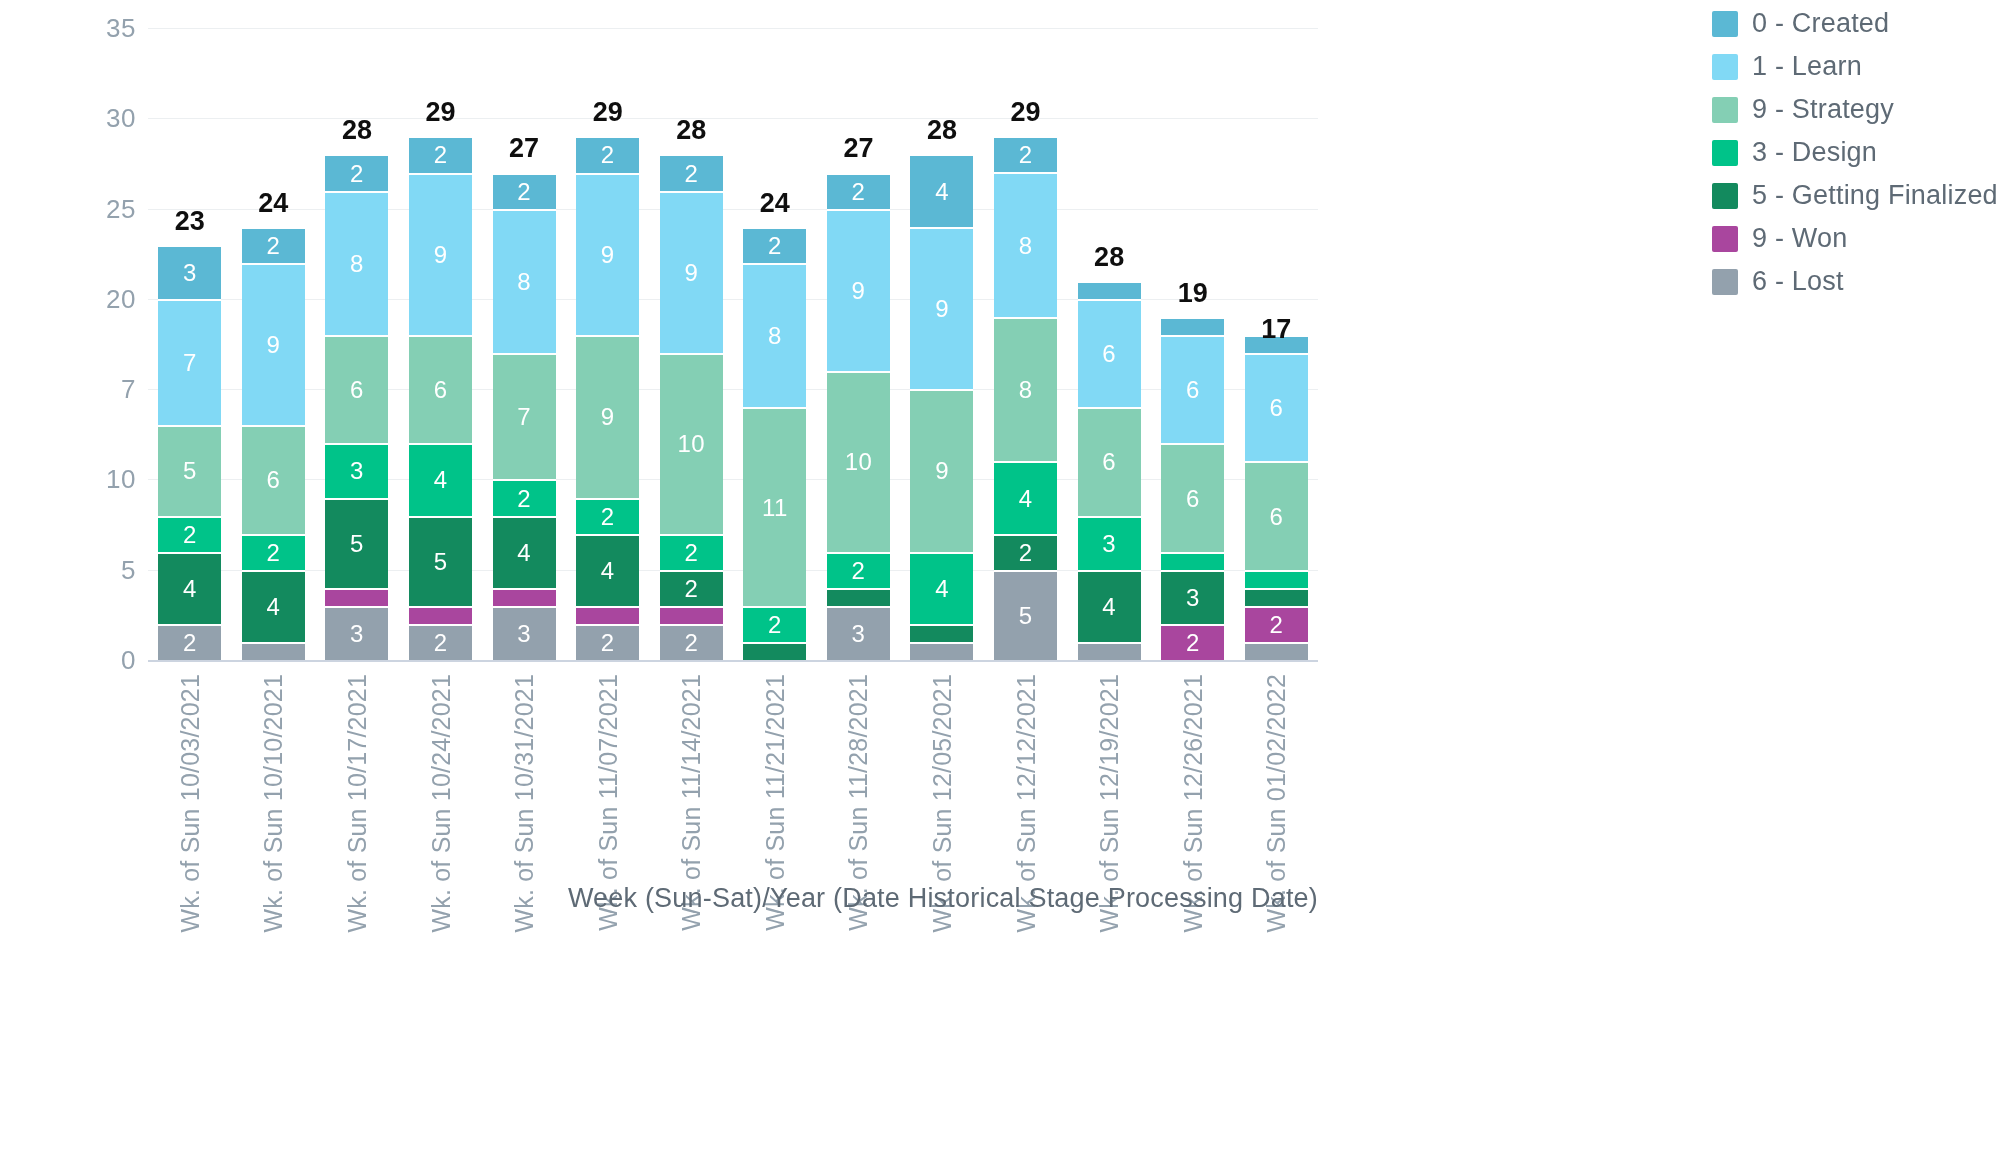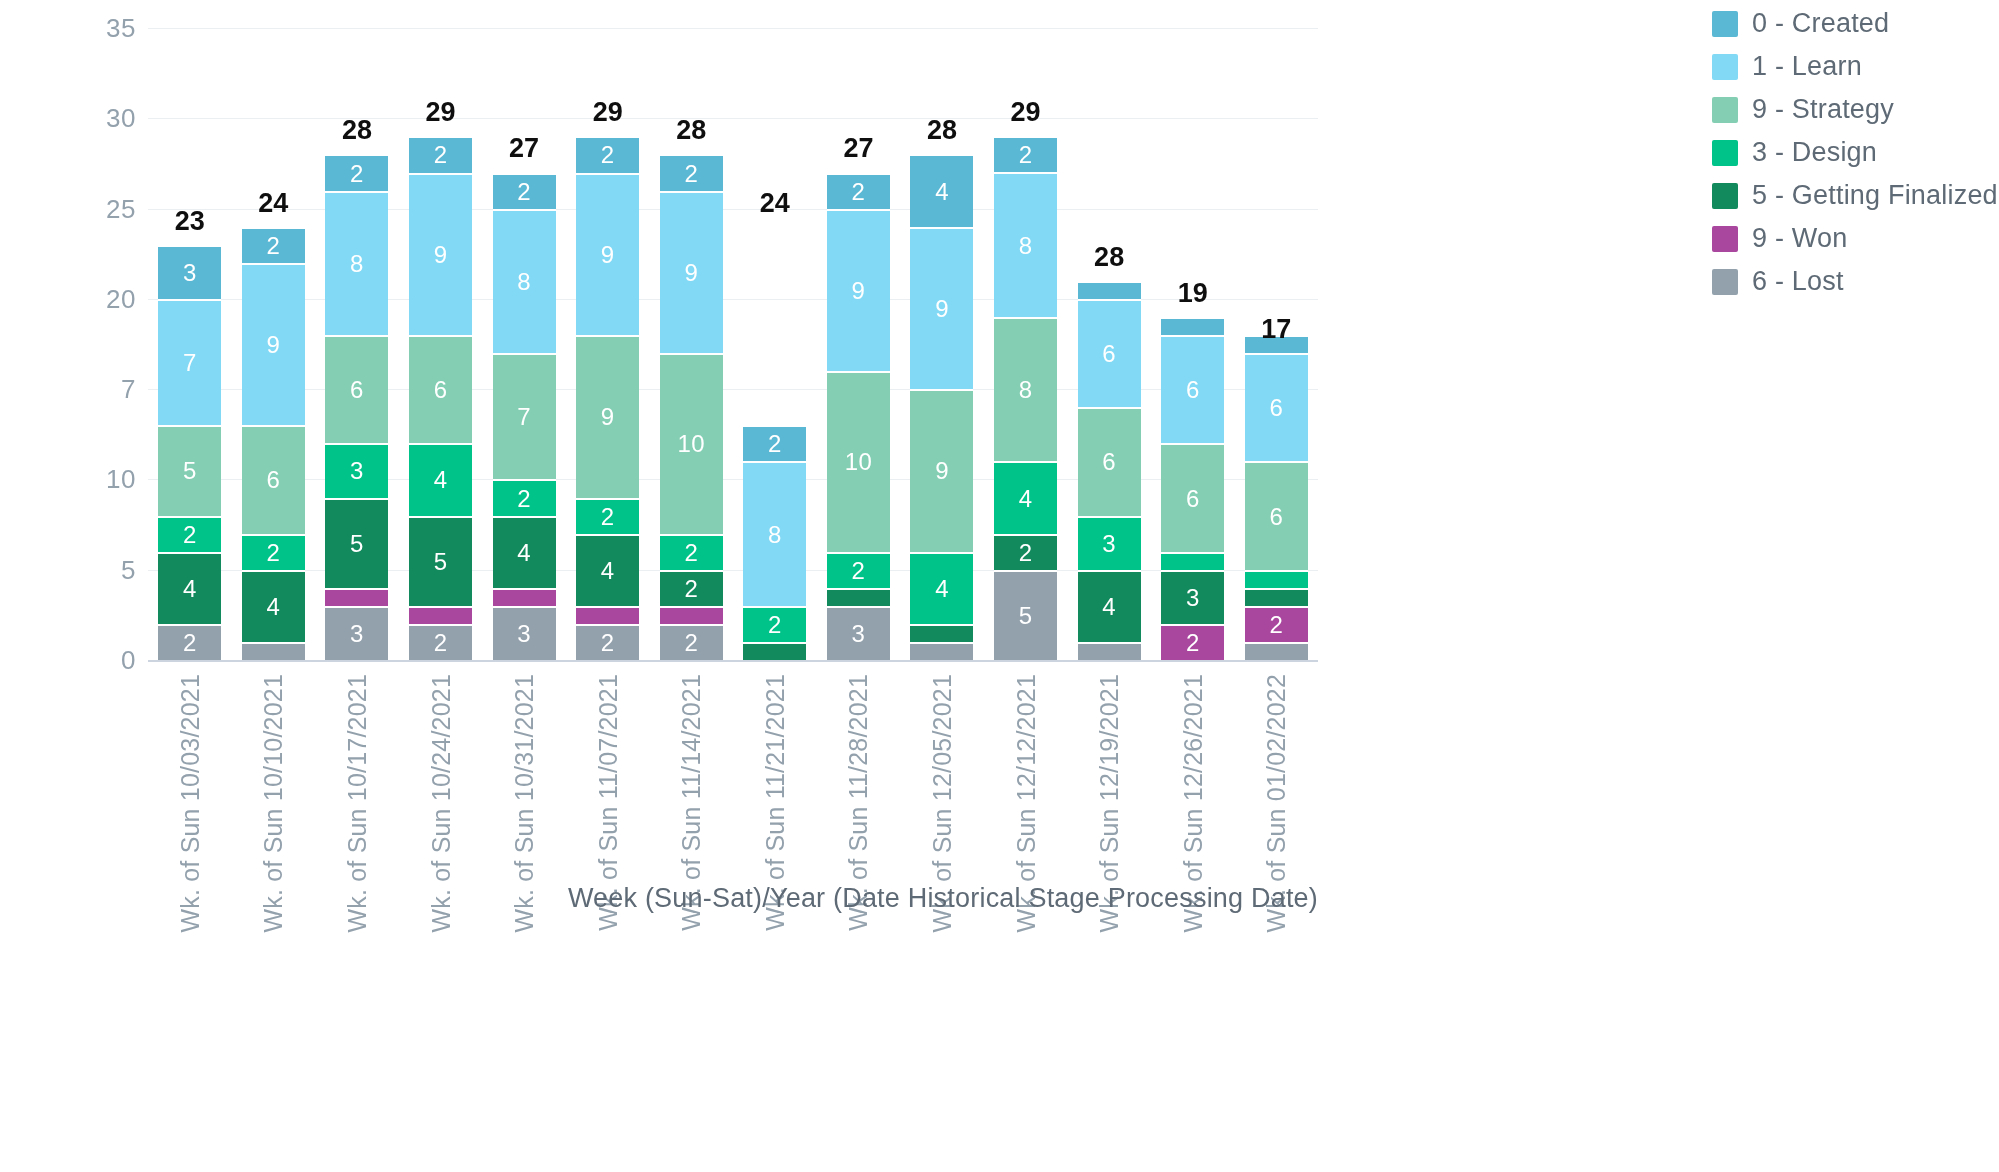--- a/index.html
+++ b/index.html
@@ -245,20 +245,21 @@
             <div class="seg" style="height: 36.1143px; background: rgb(19, 138, 94);">2</div>
             <div class="seg nolabel" style="height: 18.0571px; background: rgb(169, 70, 158);">1</div>
             <div class="seg" style="height: 36.1143px; background: rgb(147, 161, 173);">2</div>
           </div>
           <div class="bar-total" style="bottom: 513.6px;">28</div>
         </div>
         <div class="bar-col">
           <div class="bar-stack">
             <div class="seg" style="height: 36.1143px; background: rgb(91, 184, 212);">2</div>
             <div class="seg" style="height: 144.457px; background: rgb(129, 217, 245);">8</div>
+            <div class="seg" style="height: 198.629px; background: rgb(132, 207, 180);">11</div>
             <div class="seg" style="height: 36.1143px; background: rgb(0, 195, 137);">2</div>
             <div class="seg nolabel" style="height: 18.0571px; background: rgb(19, 138, 94);">1</div>
           </div>
           <div class="bar-total" style="bottom: 441.371px;">24</div>
         </div>
         <div class="bar-col">
           <div class="bar-stack">
             <div class="seg" style="height: 36.1143px; background: rgb(91, 184, 212);">2</div>
             <div class="seg" style="height: 162.514px; background: rgb(129, 217, 245);">9</div>
             <div class="seg" style="height: 180.571px; background: rgb(132, 207, 180);">10</div>

